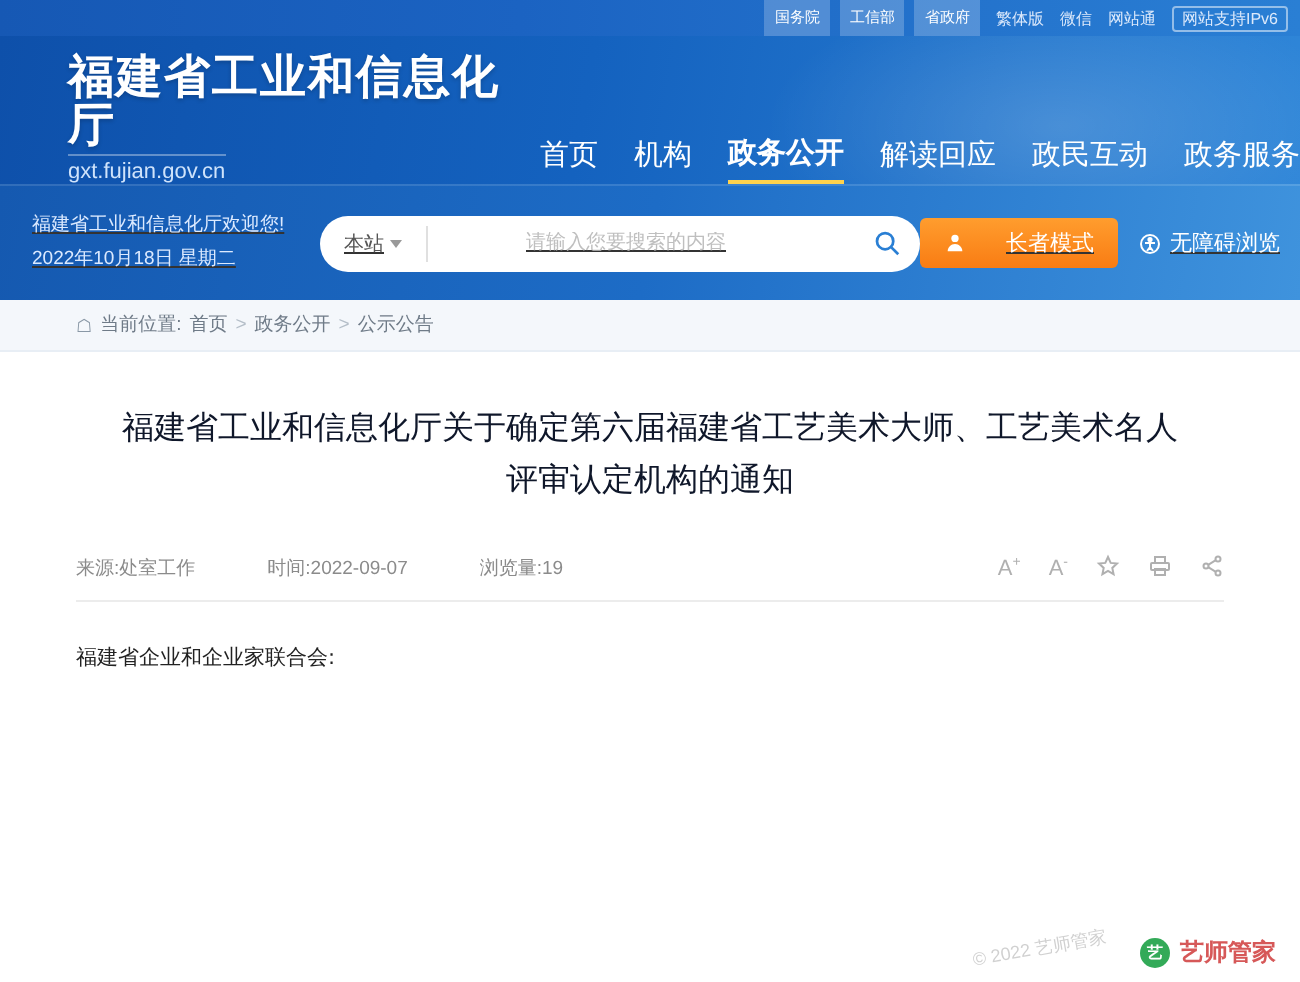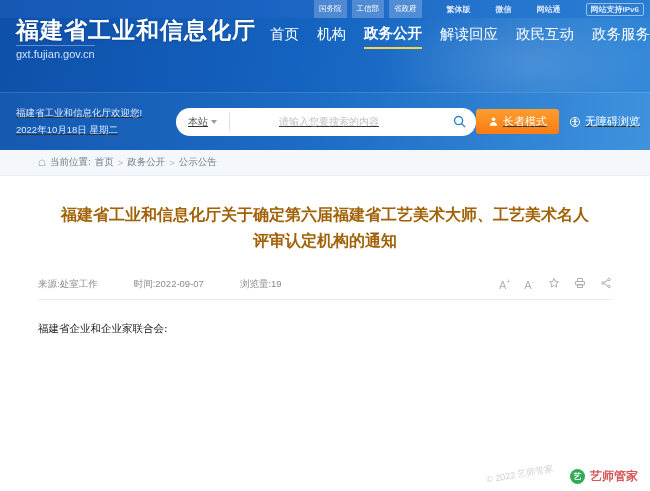--- a/index.html
+++ b/index.html
@@ -25,40 +25,40 @@
   .topbar .pill {
     background: rgba(255,255,255,0.22);
     border-radius: 2px;
     padding: 19px 5px;
     margin-left: 5px;
     font-size: 7.5px;
     color: #fff;
     white-space: nowrap;
   }
   .topbar .link {
-    margin-left: 25px;
+    margin-left: 8px;
     font-size: 8px;
     color: #dce9fb;
     white-space: nowrap;
-    font-weight: bold;
   }
   .topbar .link.boxed {
     border: 1px solid rgba(255,255,255,0.5);
     border-radius: 2px;
     padding: 0 4px;
   }
 
   
   .header {
     position: relative;
     height: 74px;
     background: linear-gradient(100deg, #0e50aa 0%, #1462bf 45%, #2f86d8 100%);
     overflow: hidden;
     display: flex;
-    align-items: flex-start;
+    align-items: flex-end;
+    padding-left: 18px;
   }
   .header::after {
     content: "";
     position: absolute;
     right: -40px; top: -30px;
     width: 320px; height: 150px;
     background: radial-gradient(ellipse at center, rgba(255,255,255,0.16) 0%, rgba(255,255,255,0) 65%);
     pointer-events: none;
   }
   .brand {
@@ -168,21 +168,21 @@
     gap: 10px;
   }
   .orange-btn {
     background: linear-gradient(180deg, #ff9d2e, #f97c13);
     color: #fff;
     font-size: 11px;
     border-radius: 3px;
     padding: 5px 12px;
     display: flex;
     align-items: center;
-    gap: 4px;
+    gap: 20px;
     white-space: nowrap;
   }
   .ghost-btn {
     color: #fff;
     font-size: 11px;
     display: flex;
     align-items: center;
     gap: 4px;
     white-space: nowrap;
   }
@@ -206,22 +206,22 @@
   .page {
     background: #fff;
     padding: 0 38px;
   }
   .article {
     padding-top: 26px;
   }
   .art-title {
     text-align: center;
     font-size: 16px;
-    font-weight: bold;
-    color: #a16207;
+    font-weight: normal;
+    color: #0f172a;
     line-height: 1.6;
     padding: 0 20px;
   }
   .meta {
     margin-top: 24px;
     display: flex;
     align-items: center;
     font-size: 9.5px;
     color: #8b8b8b;
     gap: 36px;

